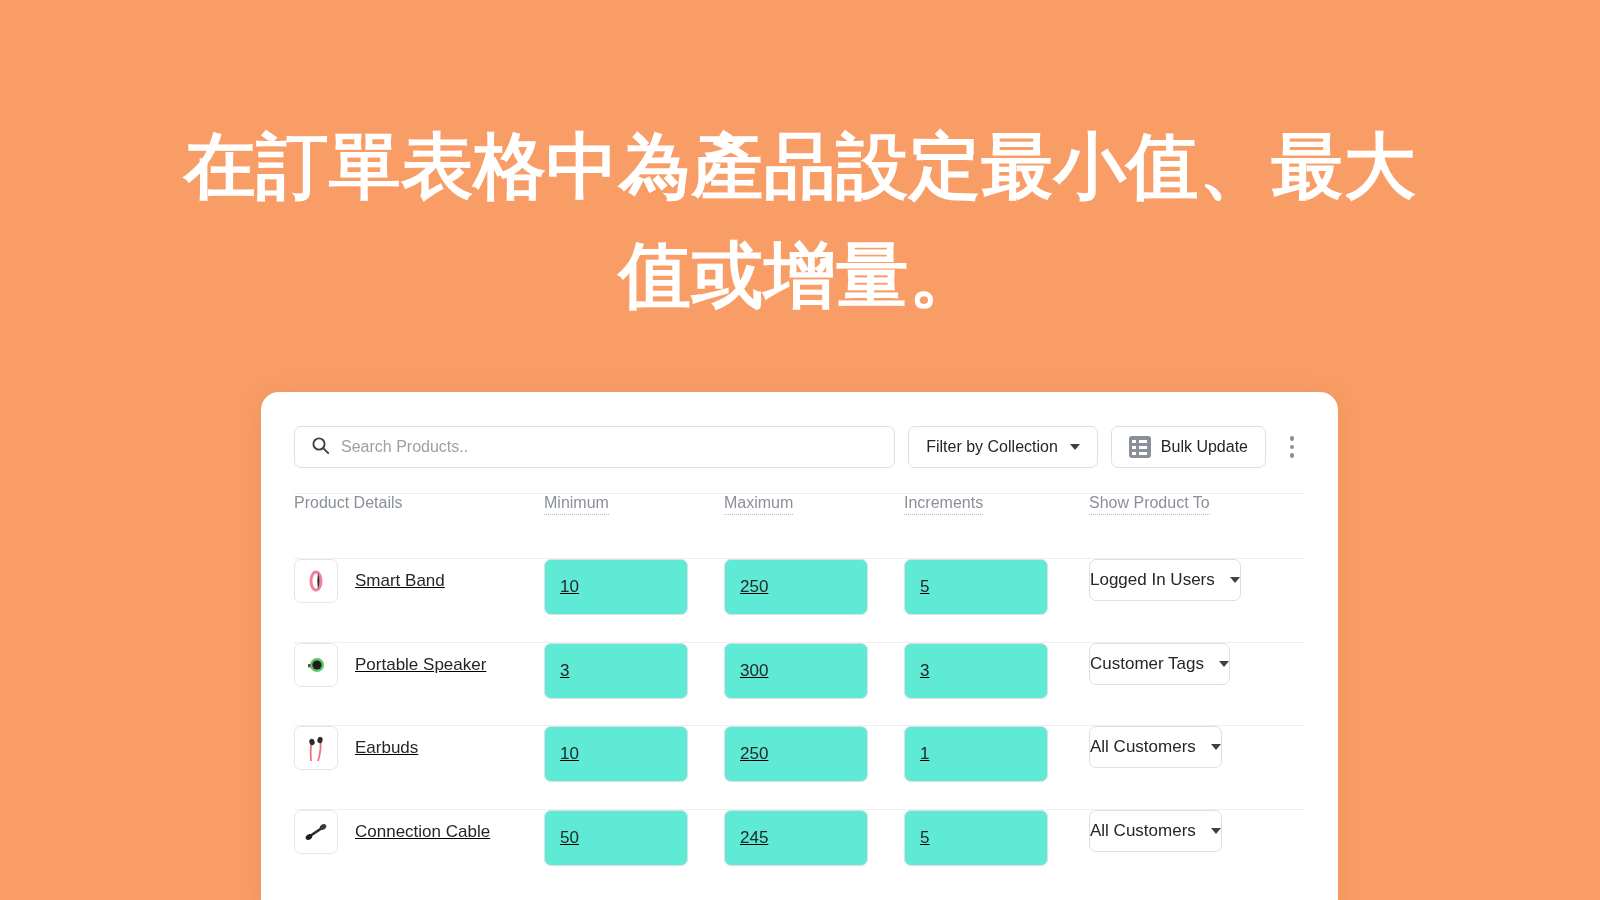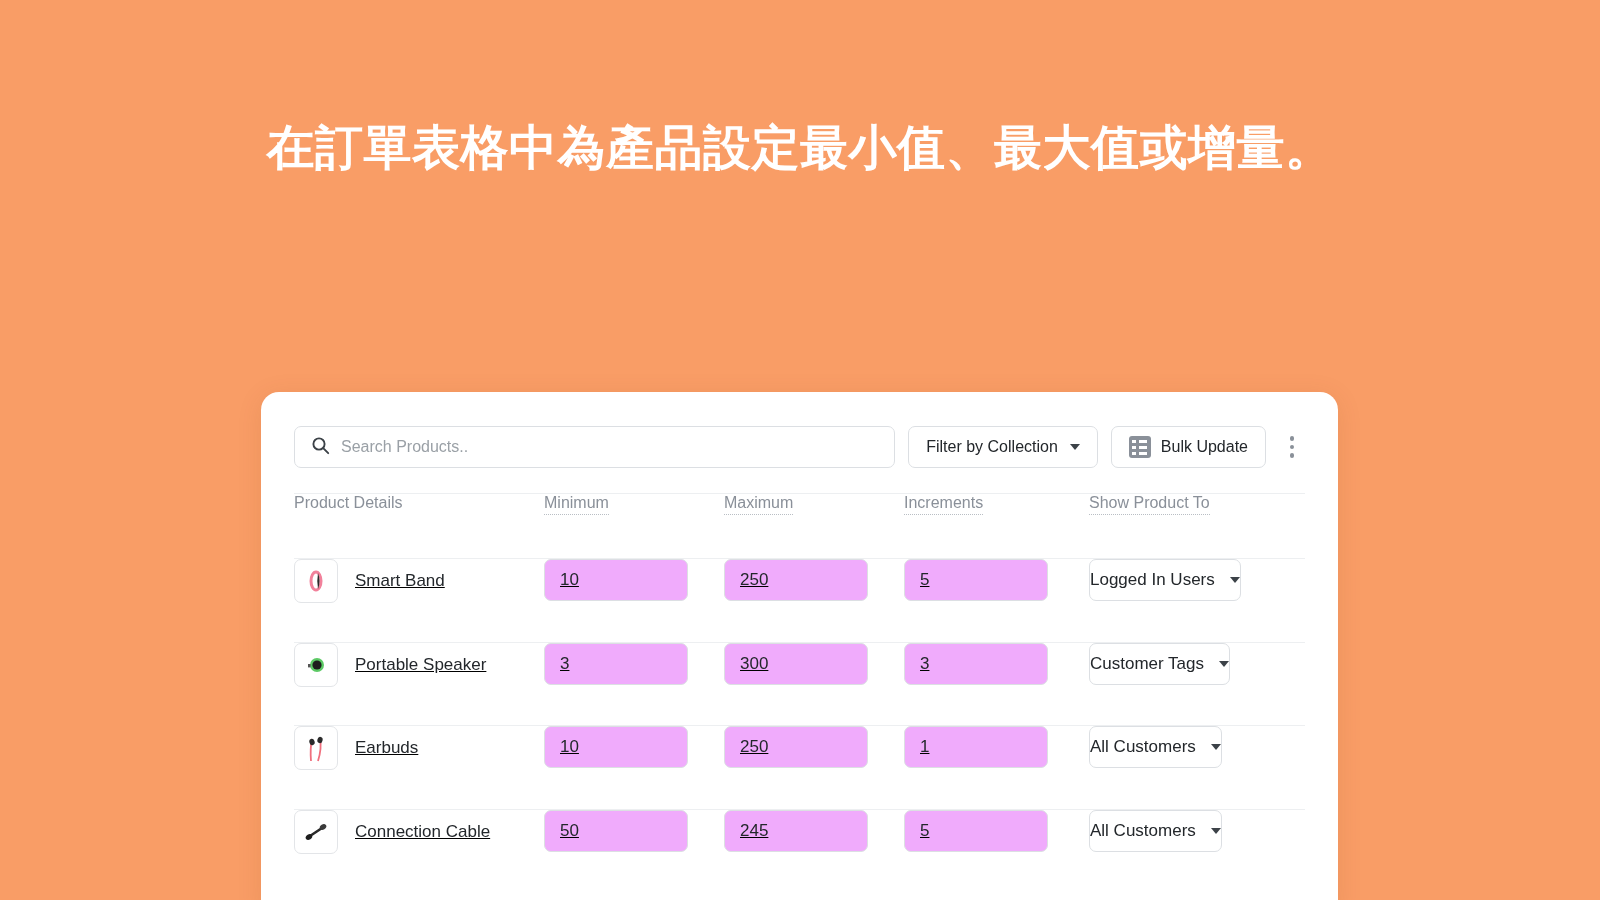--- a/index.html
+++ b/index.html
@@ -19,21 +19,21 @@
   
   .hero {
     position: absolute;
     top: 112px;
     left: 0;
     width: 1600px;
     text-align: center;
     padding: 0 150px;
   }
   .hero-title {
-    font-size: 48px;
+    font-size: 72px;
     line-height: 1.52;
     font-weight: 700;
     color: #FFFFFF;
     letter-spacing: 0.5px;
   }
 
   
   .card {
     position: absolute;
     left: 261px;
@@ -185,24 +185,24 @@
     justify-content: center;
     overflow: hidden;
   }
   .prod-name {
     font-size: 17px;
     color: #23272B;
   }
 
   .num-input {
     width: 144px;
-    height: 42px;
+    height: 56px;
     border: 1px solid #DCDFE3;
     border-radius: 7px;
-    background: #f0abfc;
+    background: #5eead4;
     display: flex;
     align-items: center;
     padding: 0 15px;
     font-size: 17px;
     color: #23272B;
   }
 
   .select {
     height: 42px;
     border: 1px solid #DCDFE3;

